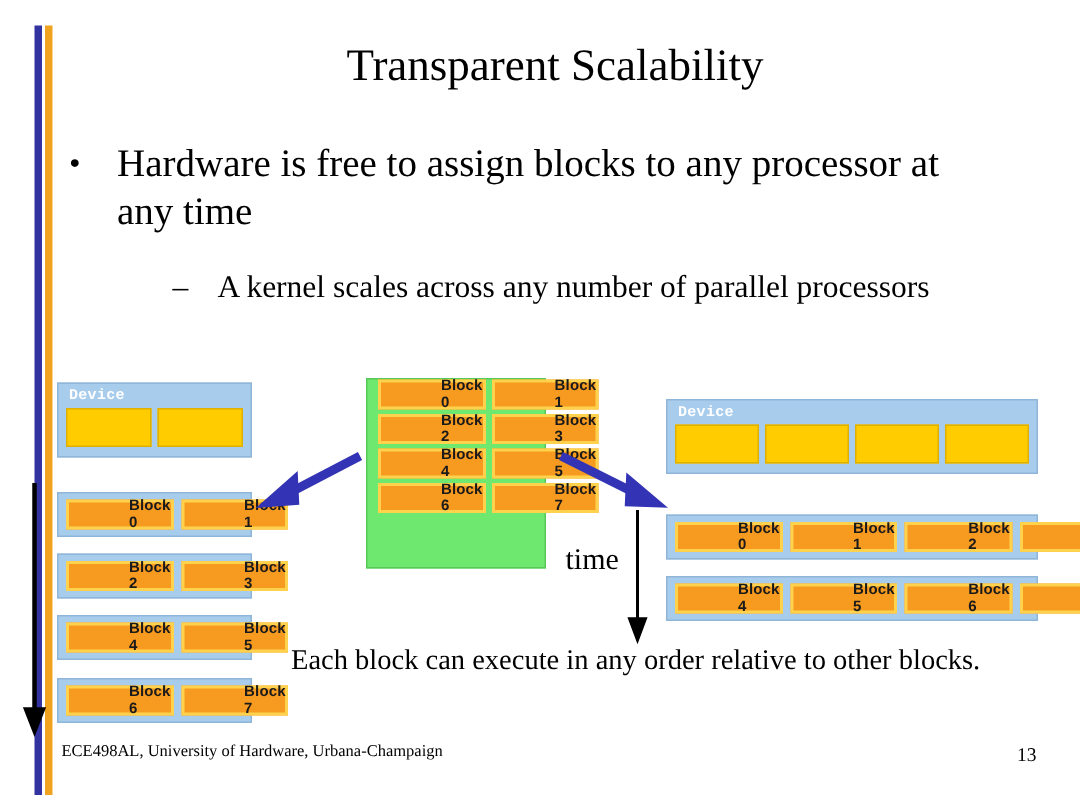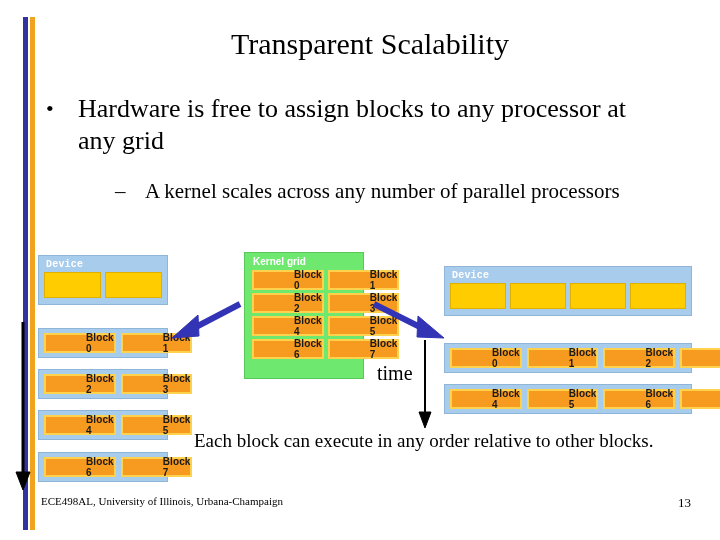--- a/index.html
+++ b/index.html
@@ -201,21 +201,21 @@
 </head>
 <body>
 
 <div class="bar bar-blue"></div>
 <div class="bar bar-orange"></div>
 
 <div class="slide-title">Transparent Scalability</div>
 
 <div class="bullet-1">
   <span class="mark">•</span>
-  <span class="txt">Hardware is free to assign blocks to any processor at any grid</span>
+  <span class="txt">Hardware is free to assign blocks to any processor at any time</span>
 </div>
 
 <div class="bullet-2">
   <span class="mark">–</span>
   <span class="txt">A kernel scales across any number of parallel processors</span>
 </div>
 
 <div class="devbox" style="left:38px; top:255px; width:130px; height:50px;">
   <div class="devlabel">Device</div>
   <div class="devcells">
@@ -235,21 +235,20 @@
 <div class="blockrow" style="left:38px; top:410px; width:130px;">
   <div class="blk">Block 4</div>
   <div class="blk">Block 5</div>
 </div>
 <div class="blockrow" style="left:38px; top:452px; width:130px;">
   <div class="blk">Block 6</div>
   <div class="blk">Block 7</div>
 </div>
 
 <div class="kgrid">
-  <div class="klabel">Kernel grid</div>
   <div class="krows">
     <div class="krow">
       <div class="blk">Block 0</div>
       <div class="blk">Block 1</div>
     </div>
     <div class="krow">
       <div class="blk">Block 2</div>
       <div class="blk">Block 3</div>
     </div>
     <div class="krow">
@@ -312,16 +311,16 @@
 <svg class="arrow-svg" style="left:14px; top:322px;" width="18" height="170">
   <g fill="#000000" stroke="#000000">
     <line x1="9" y1="0" x2="9" y2="155" stroke-width="3"></line>
     <polygon points="2,150 16,150 9,168"></polygon>
   </g>
 </svg>
 
 <div class="note">Each block can execute in any order relative to other blocks.</div>
 
 <div class="footer">
-  <div>ECE498AL, University of Illinois, Urbana-Champaign</div>
+  <div>ECE498AL, University of Hardware, Urbana-Champaign</div>
 </div>
 
 <div class="pagenum">13</div>
 
 </body></html>

